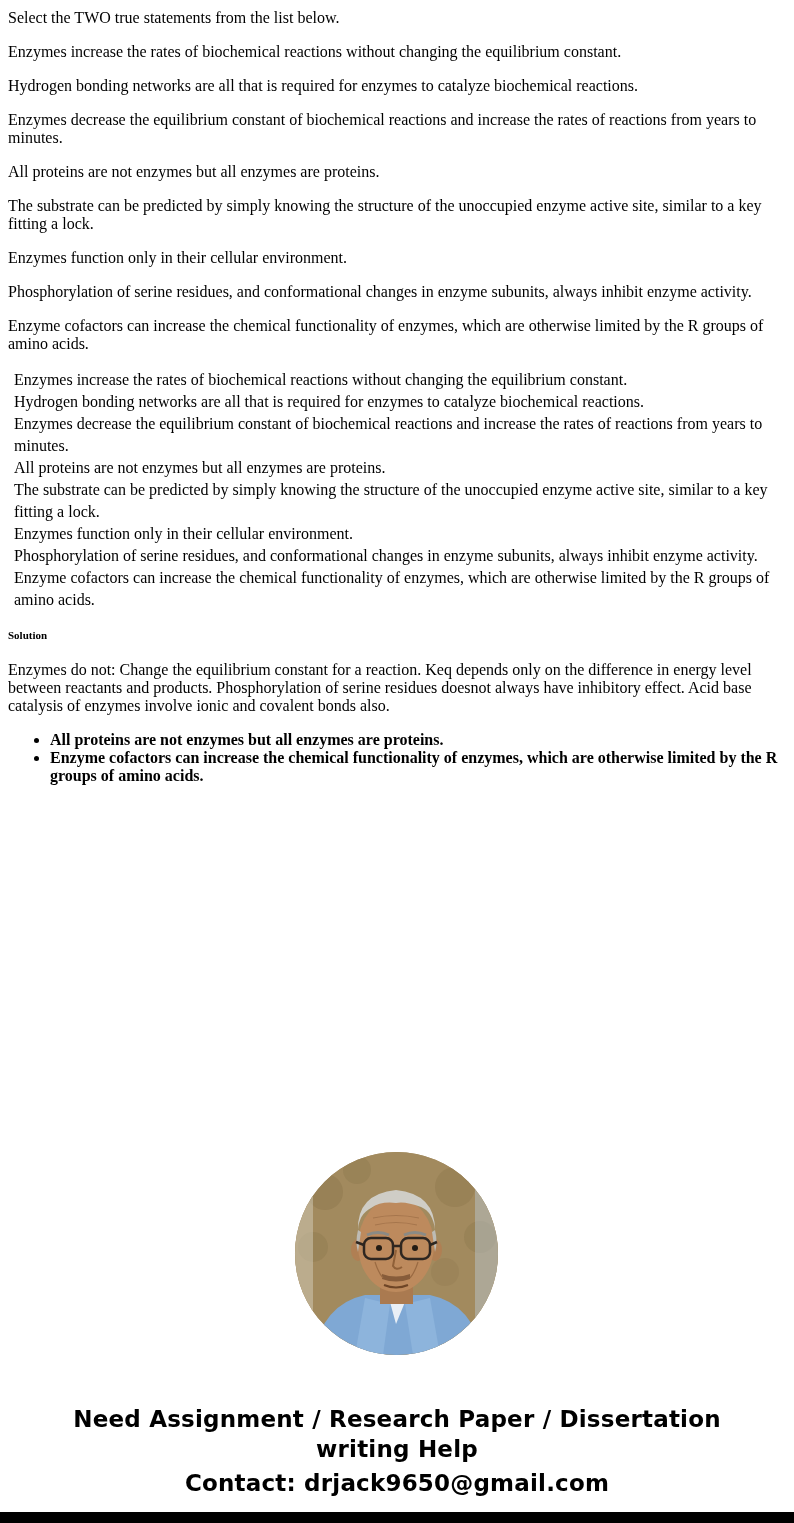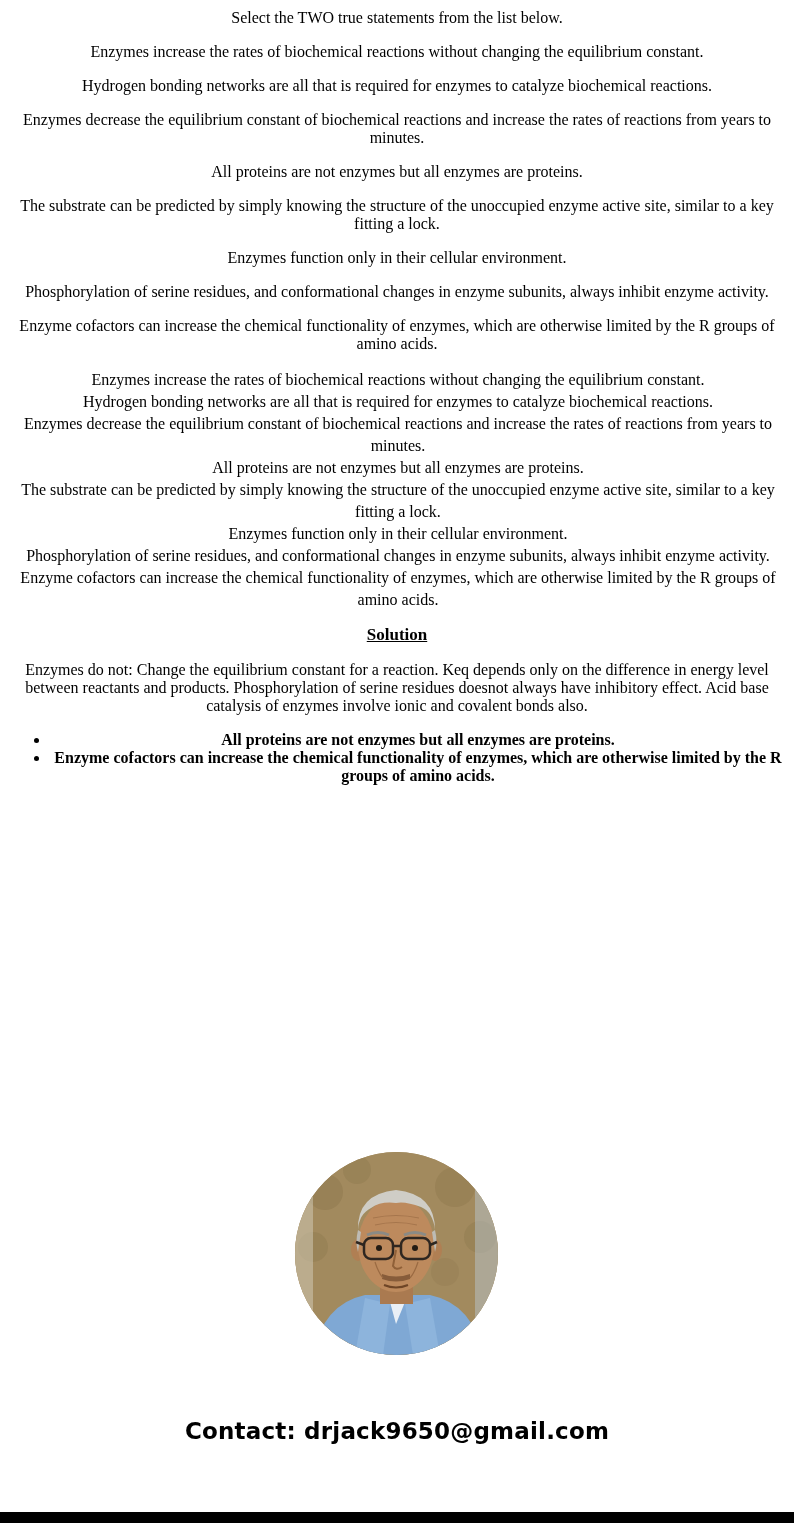--- a/index.html
+++ b/index.html
@@ -1,51 +1,50 @@
 <!DOCTYPE html>
 <html><head>
 <meta charset="utf-8">
 <style>
   * { margin:0; padding:0; box-sizing:border-box; }
   html,body { background:#ffffff; }
   body {
     width:794px; height:1523px; position:relative; overflow:hidden;
     font-family:"Liberation Serif", serif; color:#000;
   }
-  .page { padding:9px 8px 0 8px;text-align:center; }
+  .page { padding:9px 8px 0 8px; }
   .para {
     font-size:16px; line-height:18px; margin:0 0 16px 0;
   }
   .options-table { margin:0 0 0 6px; }
   .opt-row {
     font-size:16px; line-height:22px; padding-right:4px;
   }
   .solution-heading {
-    font-size:17px; font-weight:bold; line-height:20px;
+    font-size:11px; font-weight:bold; line-height:20px;
     margin:14px 0 16px 0;
-    text-decoration:underline;
   }
   .answers-list {
     margin:16px 0 0 0; padding-left:42px;
     font-weight:bold; font-size:16px; line-height:18px;
   }
   .answers-list li { margin:0; }
   .avatar {
     position:absolute; left:295px; top:1152px;
     width:203px; height:203px; border-radius:50%; overflow:hidden;
     background:#a28a5e;
   }
   .footer {
     position:absolute; top:1404px; left:0; width:100%;
     text-align:center; color:#000;
     font-family:"DejaVu Sans", sans-serif; font-weight:bold;
     font-size:23px; line-height:30px; letter-spacing:0.2px;
   }
   .footer-heading { max-width:720px; margin:0 auto; }
-  .footer-contact { margin-top:12px; }
+  .footer-contact { margin-top:4px; }
   .bottom-bar {
     position:absolute; left:0; bottom:0; width:100%; height:11px; background:#000;
   }
 </style>
 </head>
 <body>
 
 <div class="page">
 
   <section>
@@ -130,16 +129,17 @@
     <path d="M87 122 Q101 127 115 122 L115 127 Q101 132 87 127 Z" fill="#875c3a"></path>
 
     <path d="M89 133 Q101 138 113 133" stroke="#6e4526" stroke-width="2" fill="none"></path>
 
     <path d="M80 110 Q83 120 88 126" stroke="#9a6a42" stroke-width="1.2" fill="none"></path>
     <path d="M123 110 Q120 120 115 126" stroke="#9a6a42" stroke-width="1.2" fill="none"></path>
   </svg>
 </div>
 
 <div class="footer">
+  <div class="footer-heading">Need Assignment / Research Paper / Dissertation writing Help</div>
   <div class="footer-contact">Contact: drjack9650@gmail.com</div>
 </div>
 
 <div class="bottom-bar"></div>
 
 </body></html>

